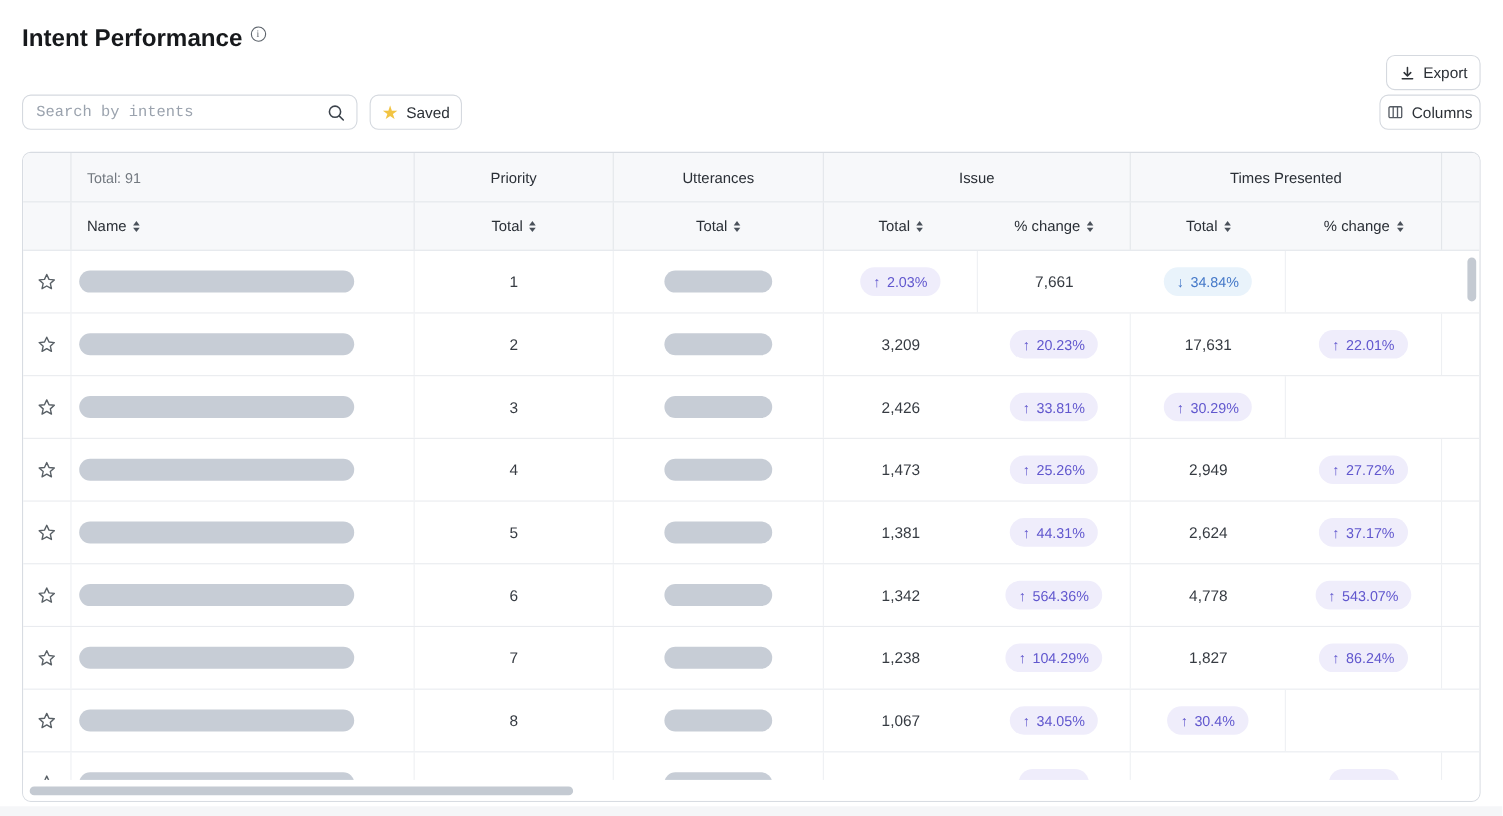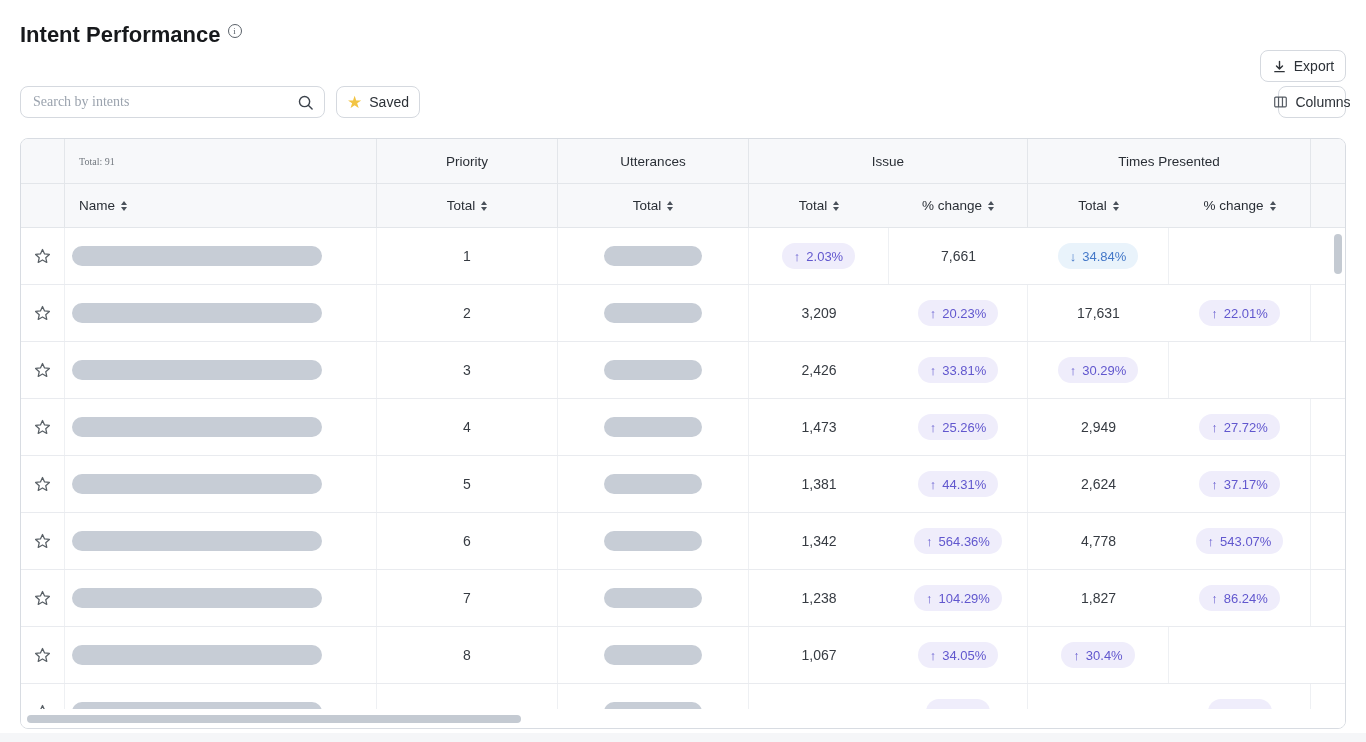--- a/index.html
+++ b/index.html
@@ -11,43 +11,43 @@
   .page-title { position:absolute; left:20px; top:22px; font-size:22px; font-weight:700; color:#17191c;
     display:flex; align-items:flex-start; gap:7px; }
   .info-icon { width:14px; height:14px; border:1.3px solid #5a6169; border-radius:50%;
     font-size:9px; font-weight:400; color:#5a6169; display:flex; align-items:center; justify-content:center;
     margin-top:2px; font-family:"Liberation Serif", serif; }
   .btn { position:absolute; height:32px; background:#fff; border:1px solid #d5d9df; border-radius:8px;
     display:flex; align-items:center; justify-content:center; gap:7px; font-size:14px; color:#2c3137;
     cursor:pointer; }
   .btn svg { flex:0 0 auto; }
   .export-btn { top:30px; right:20px; width:86px;margin-top:20px; }
-  .columns-btn { top:86px; right:20px; width:68px; }
+  .columns-btn { top:86px; right:20px; width:92px; }
 
   
   .search-box { position:absolute; left:20px; top:86px; width:305px; height:32px;
     border:1px solid #d5d9df; border-radius:8px; background:#fff; display:flex; align-items:center; }
   .search-box input { flex:1; border:none; outline:none; font-size:14px; color:#ef4444;
-    padding:0 6px 0 12px; background:transparent; font-family:Liberation Serif, serif; }
+    padding:0 6px 0 12px; background:transparent; font-family:Liberation Mono, monospace; }
   .search-box input::placeholder { color:#9ba3ae; }
   .search-box .search-icon { margin-right:10px; display:flex; }
   .saved-btn { top:86px; left:336px; width:84px; position:absolute; }
   .gold-star { color:#f2c443; font-size:17px; line-height:1; }
 
   
   .table-wrap { position:absolute; left:20px; top:138px; width:1326px; height:591px;
     border:1px solid #d8dce2; border-radius:8px; background:#fff; overflow:hidden; }
   .grid { display:grid; grid-template-columns:44px 312px 181px 191px 140px 139px 141px 142px 1fr; }
   .hrow { background:#f7f8fa; }
   .hrow.group { height:44px; }
   .hrow.sub { height:45px; border-top:1px solid #e3e6ea; border-bottom:1px solid #e3e6ea; }
   .hcell { display:flex; align-items:center; justify-content:center; font-size:13.5px; font-weight:400;
     color:#2a2f36; height:100%; }
   .hcell.left { justify-content:flex-start; padding-left:14px; }
-  .hcell.muted { font-weight:400; color:#72787f; font-size:10px;font-family:Liberation Serif, serif; }
+  .hcell.muted { font-weight:400; color:#72787f; font-size:13px; }
   .hdiv { border-right:1px solid #e3e6ea; }
   .span2 { grid-column:span 2; }
   .sort { display:inline-flex; flex-direction:column; gap:2px; margin-left:6px; }
   .sort i { display:block; width:0; height:0; border-left:3.5px solid transparent; border-right:3.5px solid transparent; }
   .sort .up { border-bottom:4px solid #4a515a; }
   .sort .down { border-top:4px solid #4a515a; }
 
   .tbody { height:481px; overflow:hidden; position:relative; }
   .trow { height:57px; border-bottom:1px solid #e9ebef; }
   .tcell { display:flex; align-items:center; justify-content:center; height:100%; font-size:14px; color:#363b42; }

